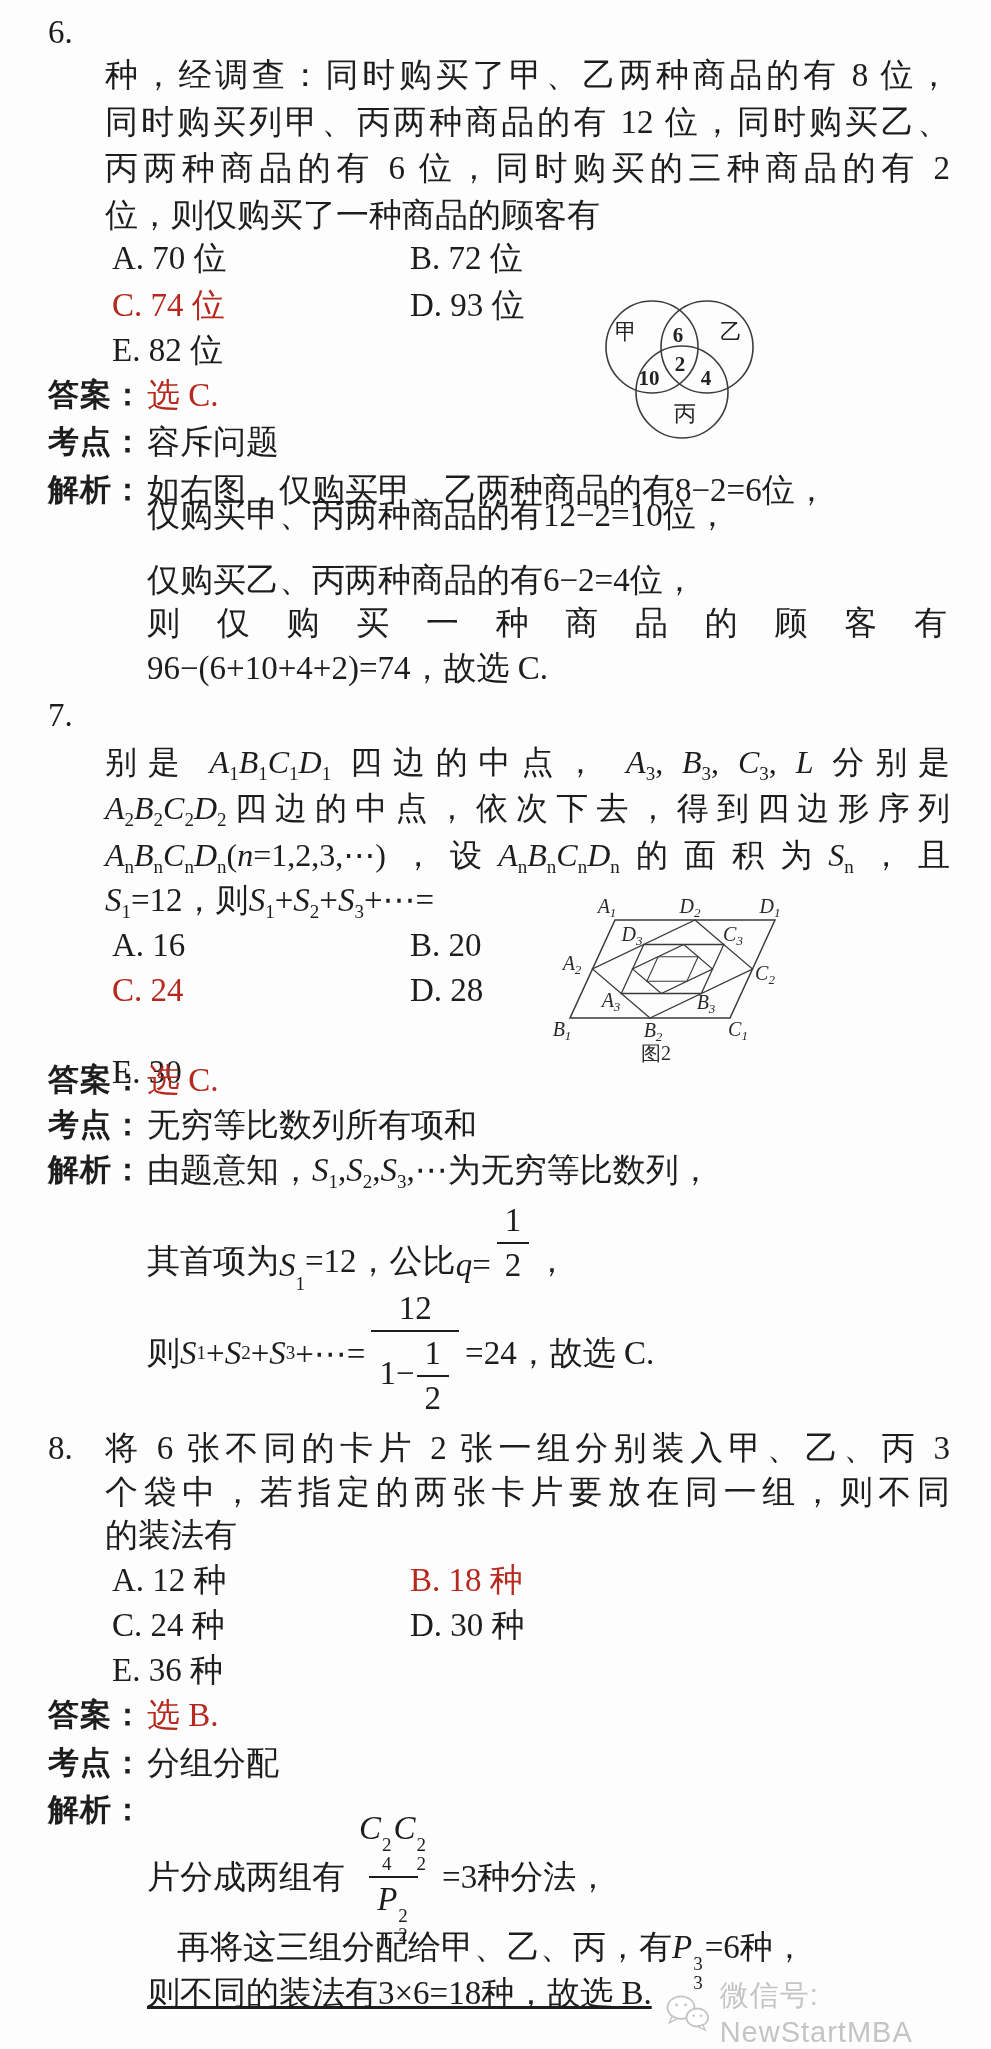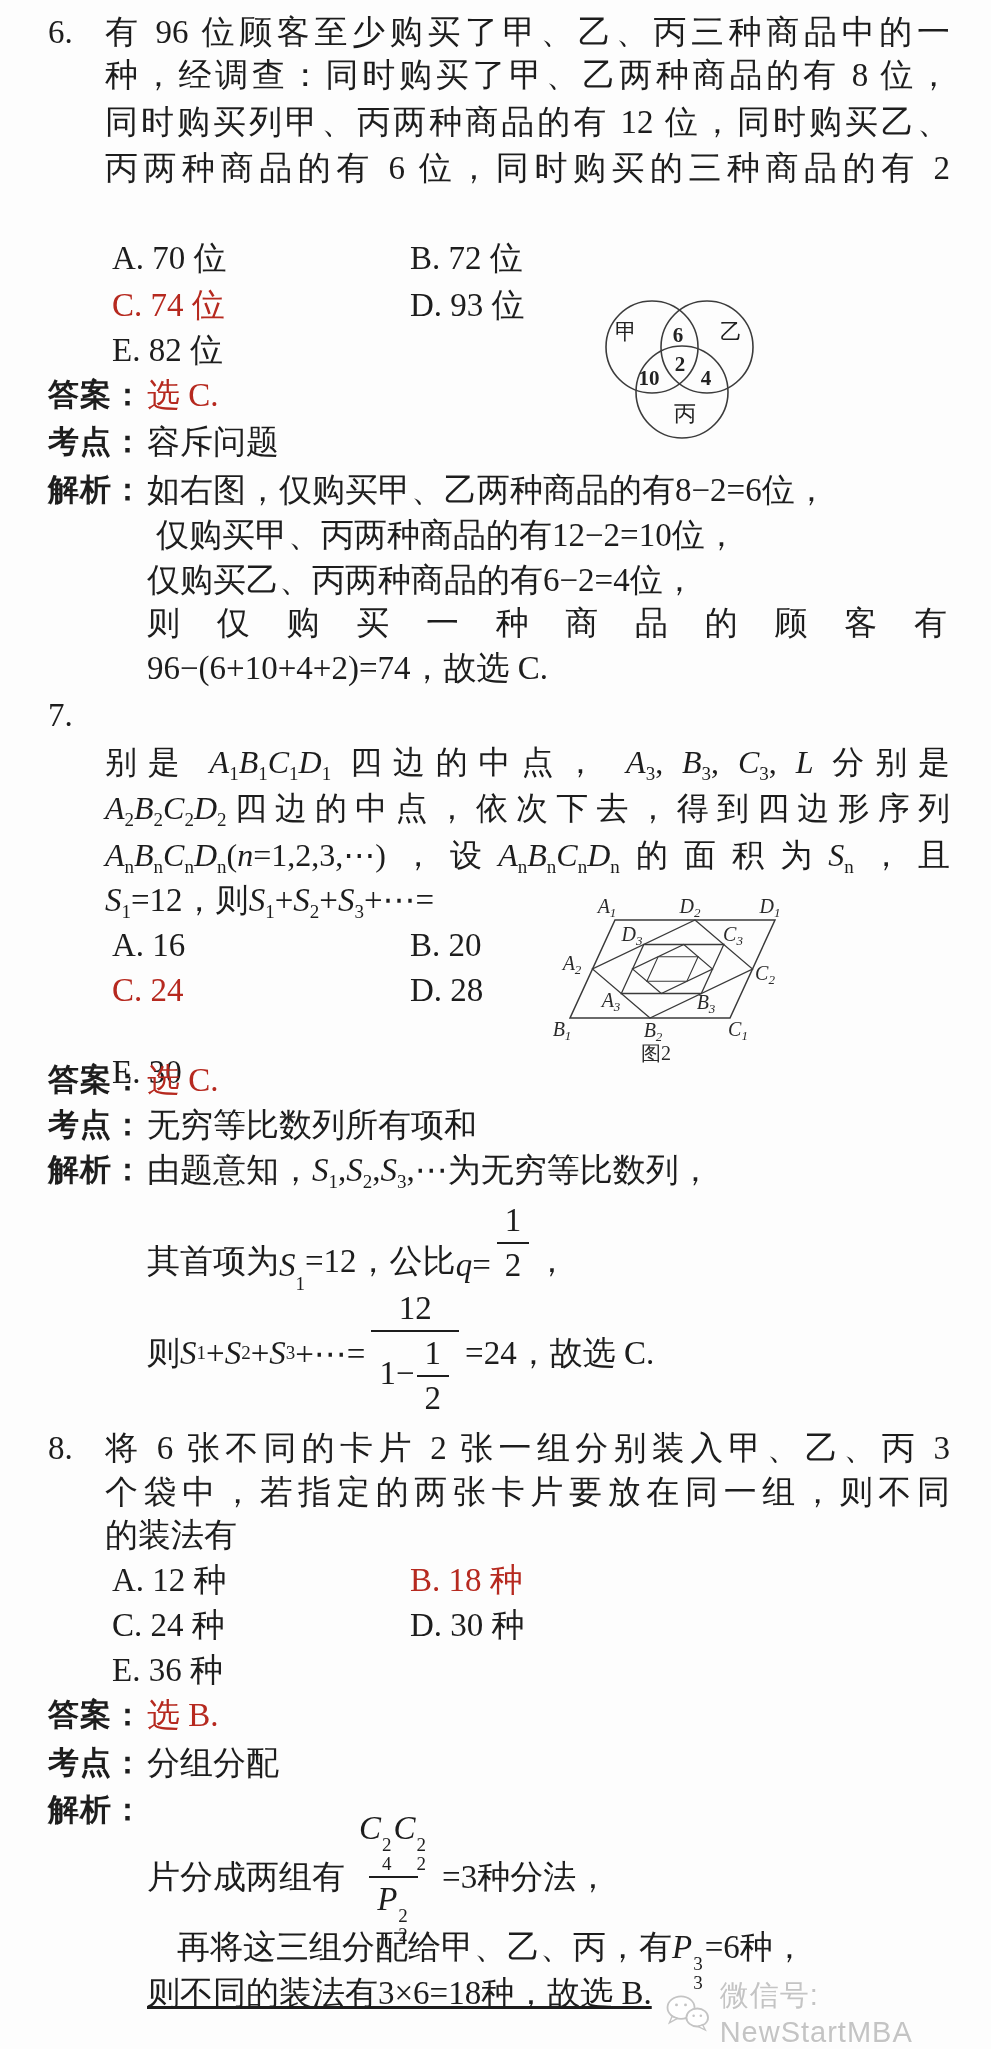--- a/index.html
+++ b/index.html
@@ -58,24 +58,24 @@
     font-size:29px;margin-left:8px;letter-spacing:1px;
     text-shadow:0 1px 0 #ffffff;
   }
 </style>
 </head>
 <body>
 
 <div class="page">
 
   <div class="ln" style="left:48px;top:9px;">6.</div>
-  <div class="ln j" style="left:105px;top:9px;width:845px;">有 96 位顾客至少购买了甲、乙、丙三种商品中的一</div>
   <div class="ln j" style="left:105px;top:52px;width:845px;">种，经调查：同时购买了甲、乙两种商品的有 8 位，</div>
   <div class="ln j" style="left:105px;top:99px;width:845px;">同时购买列甲、丙两种商品的有 12 位，同时购买乙、</div>
   <div class="ln j" style="left:105px;top:145px;width:845px;">丙两种商品的有 6 位，同时购买的三种商品的有 2</div>
+  <div class="ln" style="left:105px;top:192px;">位，则仅购买了一种商品的顾客有</div>
 
   <div class="ln" style="left:112px;top:235px;">A. 70 位</div>
   <div class="ln" style="left:410px;top:235px;">B. 72 位</div>
   <div class="ln red" style="left:112px;top:282px;">C. 74 位</div>
   <div class="ln" style="left:410px;top:282px;">D. 93 位</div>
   <div class="ln" style="left:112px;top:327px;">E. 82 位</div>
 
   <div class="fig" style="left:590px;top:292px;width:190px;height:175px;">
     <svg width="190" height="175" viewBox="0 0 190 175">
       <circle cx="62" cy="55" r="46" fill="none" stroke="#3c3c3c" stroke-width="1.6"></circle>
@@ -90,21 +90,21 @@
     <span class="venn-num" style="left:59px;top:86px;">10</span>
     <span class="venn-num" style="left:116px;top:86px;">4</span>
   </div>
 
   <div class="ln lbl" style="left:48px;top:372px;">答案：</div>
   <div class="ln red" style="left:147px;top:372px;">选 C.</div>
   <div class="ln lbl" style="left:48px;top:419px;">考点：</div>
   <div class="ln" style="left:147px;top:419px;">容斥问题</div>
   <div class="ln lbl" style="left:48px;top:467px;">解析：</div>
   <div class="ln" style="left:147px;top:467px;">如右图，仅购买甲、乙两种商品的有8−2=6位，</div>
-  <div class="ln" style="left:147px;top:512px;margin-left:9px;">仅购买甲、丙两种商品的有12−2=10位，</div>
+  <div class="ln" style="left:147px;top:492px;">仅购买甲、丙两种商品的有12−2=10位，</div>
   <div class="ln" style="left:147px;top:557px;">仅购买乙、丙两种商品的有6−2=4位，</div>
   <div class="ln j" style="left:147px;top:600px;width:800px;">则 仅 购 买 一 种 商 品 的 顾 客 有</div>
   <div class="ln" style="left:147px;top:645px;">96−(6+10+4+2)=74，故选 C.</div>
 
   <div class="ln" style="left:48px;top:692px;">7.</div>
   <div class="ln j s32" style="left:105px;top:739px;width:845px;">别是 <i>A</i><sub>1</sub><i>B</i><sub>1</sub><i>C</i><sub>1</sub><i>D</i><sub>1</sub> 四边的中点， <i>A</i><sub>3</sub>, <i>B</i><sub>3</sub>, <i>C</i><sub>3</sub>, <i>L</i> 分别是</div>
   <div class="ln j s32" style="left:105px;top:785px;width:845px;"><i>A</i><sub>2</sub><i>B</i><sub>2</sub><i>C</i><sub>2</sub><i>D</i><sub>2</sub>四边的中点，依次下去，得到四边形序列</div>
   <div class="ln j s32" style="left:105px;top:832px;width:845px;"><i>A</i><sub>n</sub><i>B</i><sub>n</sub><i>C</i><sub>n</sub><i>D</i><sub>n</sub>(<i>n</i>=1,2,3,⋯)，设<i>A</i><sub>n</sub><i>B</i><sub>n</sub><i>C</i><sub>n</sub><i>D</i><sub>n</sub>的面积为<i>S</i><sub>n</sub>，且</div>
   <div class="ln" style="left:105px;top:877px;"><i>S</i><sub>1</sub>=12，则<i>S</i><sub>1</sub>+<i>S</i><sub>2</sub>+<i>S</i><sub>3</sub>+⋯=</div>
 

